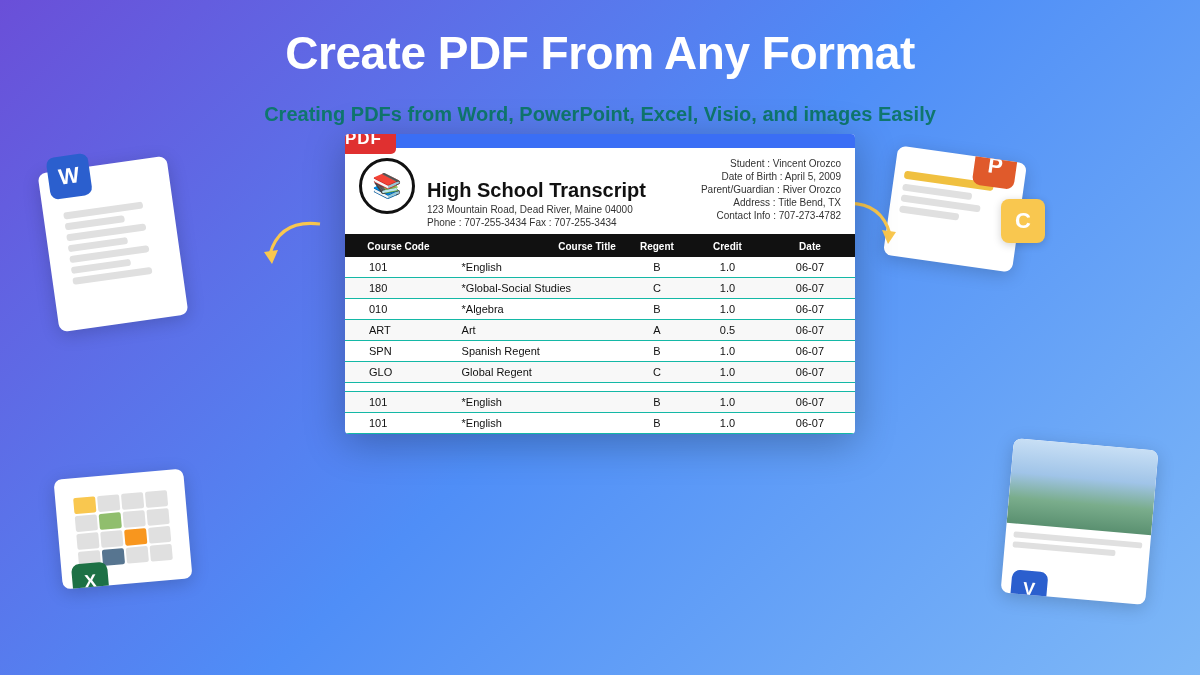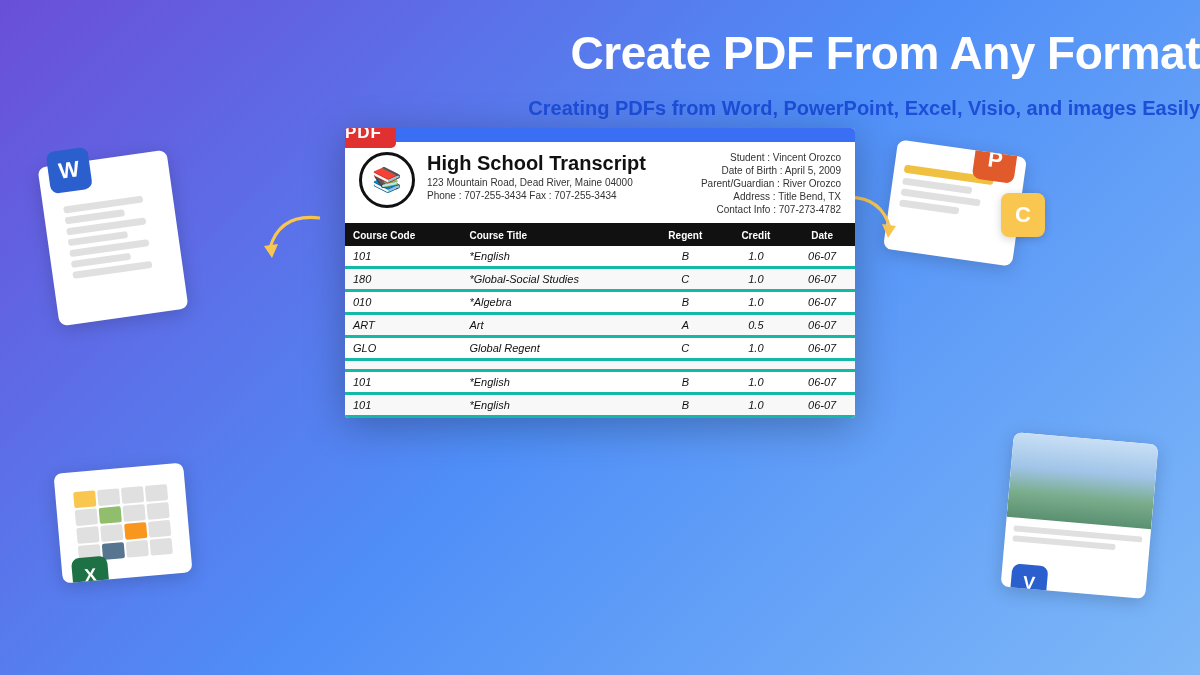--- a/index.html
+++ b/index.html
@@ -6,37 +6,37 @@
     body {
       width: 1200px;
       height: 675px;
       overflow: hidden;
       font-family: 'Arial', sans-serif;
       background: linear-gradient(135deg, #6a4fd8 0%, #4f8ef7 50%, #7eb8f7 100%);
       position: relative;
     }
 
     .header-section {
-      text-align: right;
+      text-align: center;
       padding: 28px 0 18px 0;
     }
 
     .main-title {
       font-size: 46px;
       font-weight: 900;
       color: #fff;
       letter-spacing: -0.5px;
       line-height: 1.1;
     }
 
     .sub-title {
       font-size: 20px;
       font-weight: 700;
-      color: #1d4ed8;
-      margin-top: 18px;
+      color: #0f766e;
+      margin-top: 24px;
     }
 
     .content-area {
       position: relative;
       width: 100%;
       height: 490px;
       display: flex;
       justify-content: center;
       align-items: flex-start;
     }
@@ -234,20 +234,21 @@
       display: flex;
       align-items: center;
       justify-content: center;
       font-size: 24px;
       margin-right: 12px;
       flex-shrink: 0;
     }
 
     .pdf-title-block {
       flex: 1;
+      margin-top: 21px;
     }
 
     .pdf-main-title {
       font-size: 20px;
       font-weight: 900;
       color: #111;
     }
 
     .pdf-school-info {
       font-size: 10px;
@@ -272,30 +273,29 @@
       font-size: 11px;
     }
 
     .pdf-table thead tr {
       background: #111;
       color: #fff;
     }
 
     .pdf-table th {
       padding: 5px 8px;
-      text-align: left;
+      text-align: right;
       font-weight: 700;
       font-size: 10px;
     }
 
     .pdf-table td {
-      padding: 4px 8px;
-      border-bottom: 3px solid #14b8a6;
+      padding: 4px 24px;
+      border-bottom: 1px solid #14b8a6;
       color: #111;
-      font-style: italic;
     }
 
     .pdf-table tbody tr:nth-child(even) {
       background: #f8f8f8;
     }
 
     .pdf-table th:nth-child(3),
     .pdf-table th:nth-child(4),
     .pdf-table th:nth-child(5),
     .pdf-table td:nth-child(3),
@@ -452,20 +452,27 @@
             <td>06-07</td>
           </tr>
           <tr>
             <td>ART</td>
             <td>Art</td>
             <td>A</td>
             <td>0.5</td>
             <td>06-07</td>
           </tr>
           <tr>
+            <td>SPN</td>
+            <td>Spanish Regent</td>
+            <td>B</td>
+            <td>1.0</td>
+            <td>06-07</td>
+          </tr>
+          <tr>
             <td>GLO</td>
             <td>Global Regent</td>
             <td>C</td>
             <td>1.0</td>
             <td>06-07</td>
           </tr>
           <tr>
             <td></td>
             <td></td>
             <td></td>

